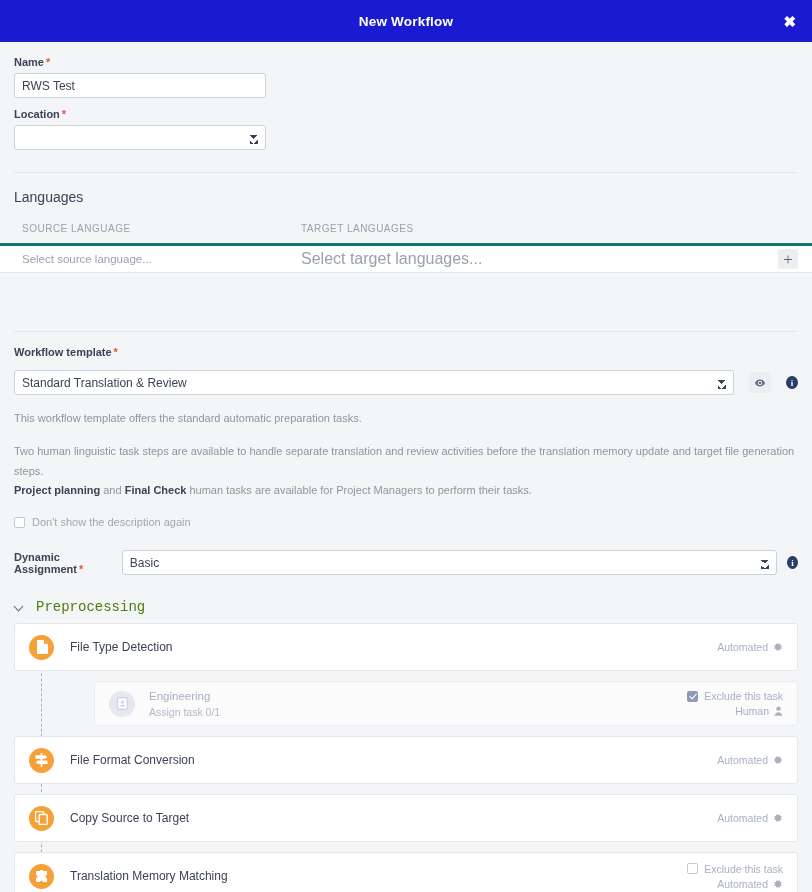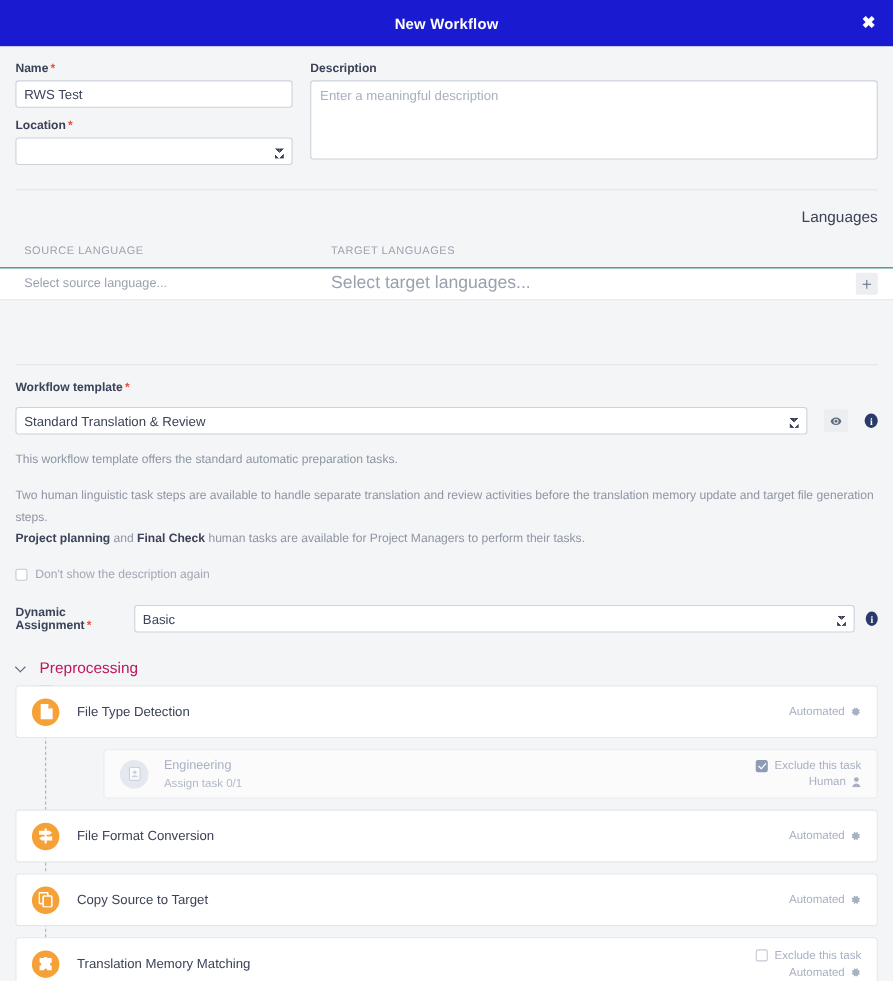--- a/index.html
+++ b/index.html
@@ -110,36 +110,35 @@
     border: none;
     border-top: 1px solid #e2e5ea;
     margin: 22px 0 0 0;
   }
 
   
   .section-title {
     font-size: 14px;
     color: #3c4257;
     margin: 16px 0 18px 0;
-    text-align: right;
   }
   .lang-head {
     display: flex;
     font-size: 10px;
     letter-spacing: .5px;
     color: #9aa1ae;
     padding-bottom: 9px;
   }
   .lang-head .c1 { width: 287px; padding-left: 8px; }
   .lang-head .c2 { flex: 1; }
   .lang-row {
     display: flex;
     align-items: center;
     background: #ffffff;
-    border-top: 1px solid #0f766e;
+    border-top: 3px solid #0f766e;
     border-bottom: 1px solid #e2e5ea;
     height: 30px;
     margin: 0 -14px;
     padding: 0 14px;
   }
   .lang-row .c1 { width: 287px; padding-left: 8px; color: #9aa1ae; font-size: 11.5px; }
   .lang-row .c2 { flex: 1; color: #9aa1ae; font-size: 16px; }
   .plus-btn {
     width: 20px; height: 20px;
     background: #eceef1;
@@ -226,21 +225,21 @@
   }
   .chev::after {
     content: "";
     position: absolute;
     left: 1px; top: 1px;
     width: 6px; height: 6px;
     border: solid #5f6b7d;
     border-width: 0 1.4px 1.4px 0;
     transform: rotate(45deg);
   }
-  .stage-title { font-size: 14px; color: #be185d; }
+  .stage-title { font-size: 14px; color: #4d7c0f; font-family: Liberation Mono, monospace; }
 
   .steps { position: relative; margin-top: 8px; }
   .rail {
     position: absolute;
     left: 27px; top: 0; bottom: 0;
     width: 0;
     border-left: 1px dashed #a9b0bd;
   }
   .rail-top {
     position: absolute;
@@ -336,24 +335,20 @@
       <div class="field-gap"></div>
 
       <label class="label">
         <span>Location</span><span class="req">*</span>
       </label>
       <select class="select-field">
         <option></option>
       </select>
     </div>
 
-    <div class="col-right">
-      <label class="label">Description</label>
-      <textarea class="textarea-field" placeholder="Enter a meaningful description" style=""></textarea>
-    </div>
   </div>
 
   <hr class="sep">
 
   <div class="section-title">Languages</div>
 
   <div class="lang-head">
     <div class="c1">SOURCE LANGUAGE</div>
     <div class="c2">TARGET LANGUAGES</div>
   </div>

